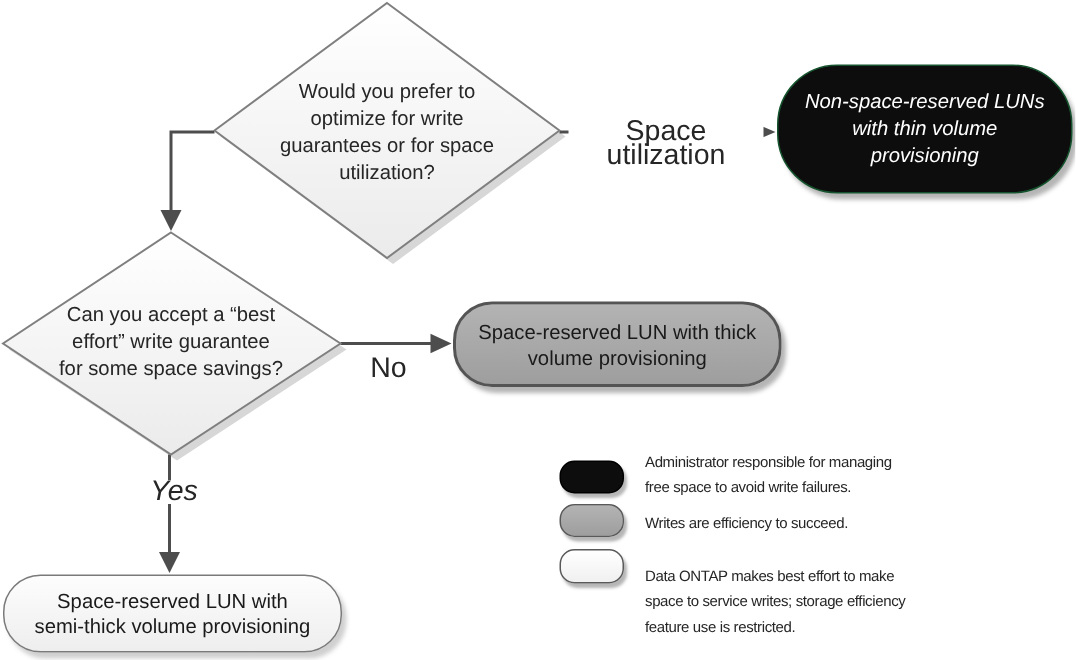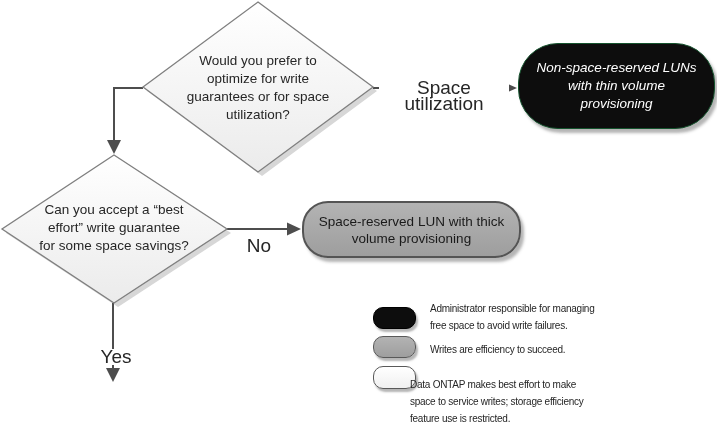--- a/index.html
+++ b/index.html
@@ -80,37 +80,39 @@
 
   <div class="nodetext" style="left:4px;top:201px;width:220px;height:54px;text-align:center;">Can you accept a “best
 effort” write guarantee
 for some space savings?</div>
 
   <div class="edge-label" style="left:379px;top:80px;width:126px;">Space utilization</div>
 
 
   <div class="edge-label" style="left:241px;top:238px;width:32px;">No</div>
 
-  <div class="edge-label" style="left:96px;top:349px;width:36px;">Yes</div>
+  <div class="edge-label" style="left:96px;top:320px;width:36px;font-style:italic;">Yes</div>
 
   <div class="pillbox box-black" style="left:518px;top:43px;width:195px;height:84px;">Non-space-reserved LUNs
 with thin volume
 provisioning</div>
 
   <div class="pillbox box-gray" style="left:302px;top:201px;width:215px;height:53px;">Space-reserved LUN with thick
 volume provisioning</div>
 
+  <div class="pillbox box-white" style="left:2px;top:383px;width:224px;height:50px;">Space-reserved LUN with
+semi-thick volume provisioning</div>
 
   <div>
     <div class="legend-swatch swatch-black" style="left:373px;top:307px;"></div>
     <div class="legend-text" style="left:430px;top:300px;width:280px;">Administrator responsible for managing
 free space to avoid write failures.</div>
 
     <div class="legend-swatch swatch-gray" style="left:373px;top:336px;"></div>
     <div class="legend-text" style="left:430px;top:341px;width:280px;">Writes are efficiency to succeed.</div>
 
     <div class="legend-swatch swatch-white" style="left:373px;top:366px;height:21px;"></div>
-    <div class="legend-text" style="left:410px;top:376px;width:284px;">Data ONTAP makes best effort to make
+    <div class="legend-text" style="left:430px;top:376px;width:284px;">Data ONTAP makes best effort to make
 space to service writes; storage efficiency
 feature use is restricted.</div>
   </div>
 
 </div>
 
 </body></html>

